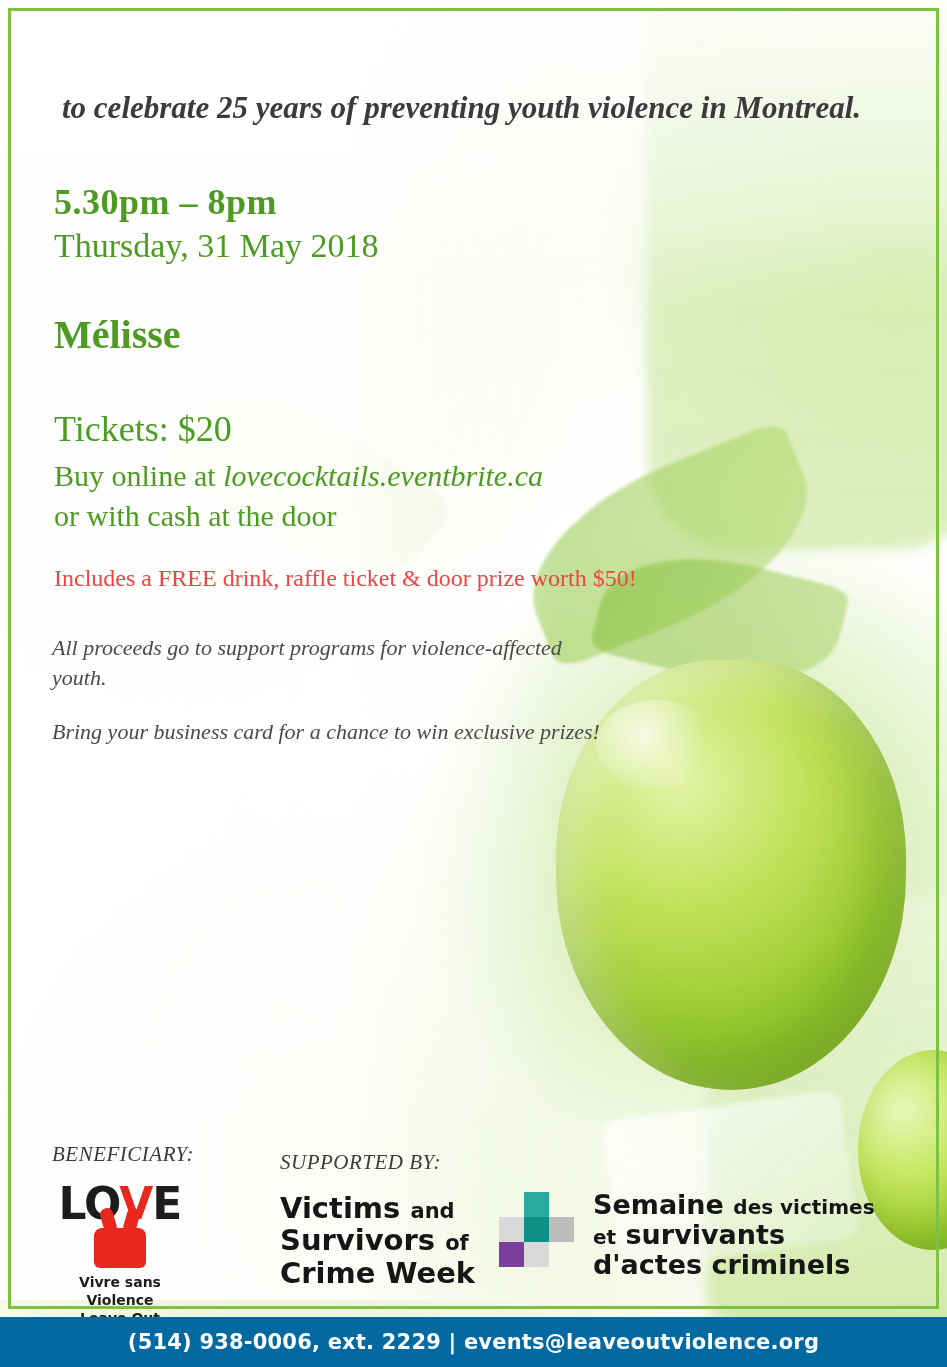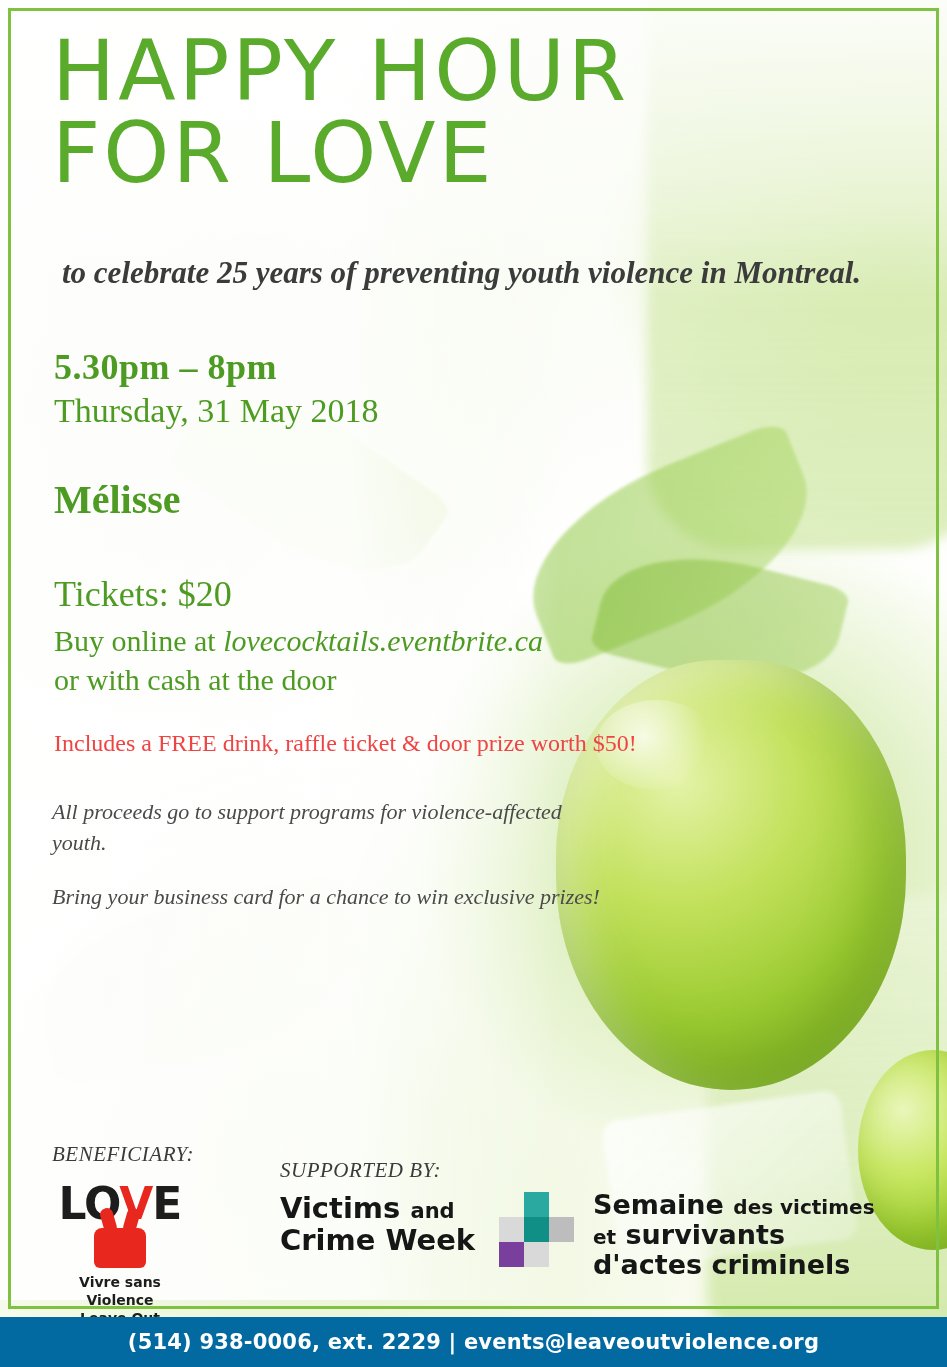--- a/index.html
+++ b/index.html
@@ -236,21 +236,21 @@
     height: 28px;
   }
   .lbl {
     position: absolute;
     font-size: 21px;
     font-style: italic;
     color: #3b3b3b;
     letter-spacing: .5px;
   }
   .lbl-beneficiary { left: 0; top: 0; }
-  .lbl-supported { left: 228px; top: 16px; }
+  .lbl-supported { left: 228px; top: 8px; }
 
   .logo-area { position: relative; height: 125px; margin-top: 12px; }
 
   
   .love-logo {
     position: absolute;
     left: 0; top: 0;
     width: 136px;
     text-align: center;
   }
@@ -368,24 +368,20 @@
     <div class="lime-big"></div>
     <div class="lime-small"></div>
     <div class="white-veil"></div>
     <div class="white-veil-top"></div>
   </div>
 
   <div class="frame"></div>
 
   <div class="content">
 
-    <h1 class="title">
-      <span>HAPPY HOUR</span>
-      <span class="line2">FOR LOVE</span>
-    </h1>
 
     <div class="subtitle">to celebrate 25 years of preventing youth violence in Montreal.</div>
 
     <div class="block">
       <div class="time">5.30pm – 8pm</div>
       <div class="date">Thursday, 31 May 2018</div>
     </div>
 
     <div class="block">
       <div class="venue">Mélisse</div>
@@ -422,20 +418,21 @@
         </div>
         <div class="love-hand"></div>
         <div class="love-sub">
           <div>Vivre sans Violence</div>
           <div>Leave Out Violence</div>
         </div>
       </div>
 
       <div class="vsc-logo">
         <div class="l1"><span>Victims</span> <span class="small">and</span></div>
+        <div class="l2"><span>Survivors</span> <span class="small">of</span></div>
         <div class="l3">Crime Week</div>
       </div>
 
       <div class="squares">
         <div class="sq sq1"></div>
         <div class="sq sq2"></div>
         <div class="sq sq3"></div>
         <div class="sq sq4"></div>
         <div class="sq sq5"></div>
         <div class="sq sq6"></div>

